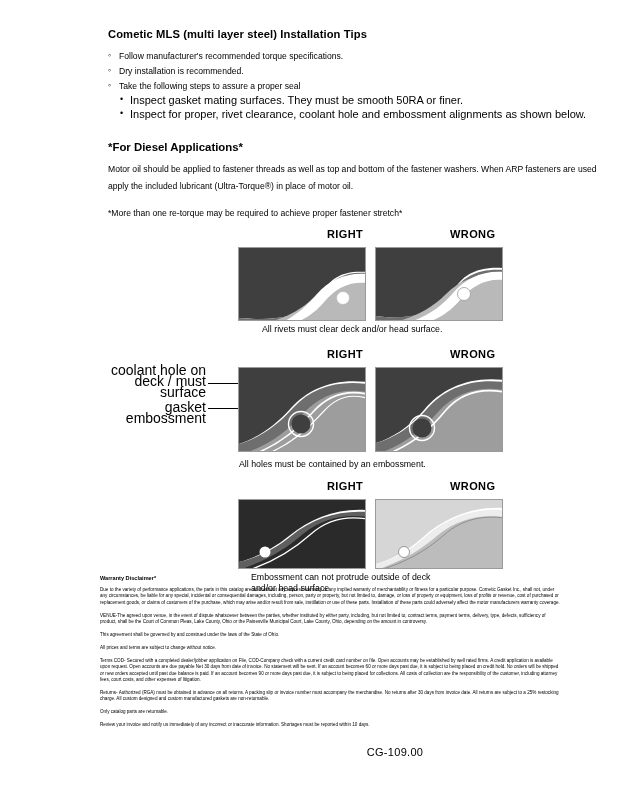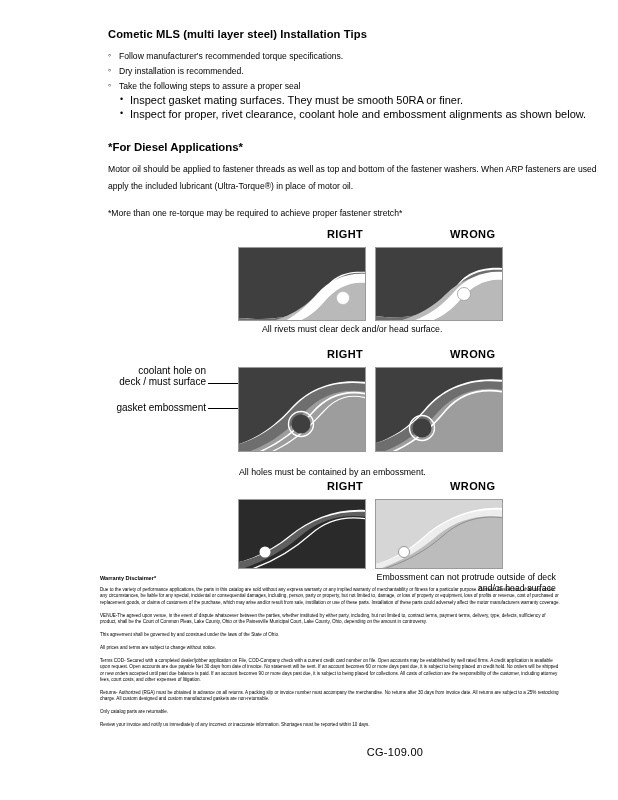--- a/index.html
+++ b/index.html
@@ -55,21 +55,21 @@
   .panel {
     position:absolute; background:#ffffff;
     border:1px solid #9a9a9a; overflow:hidden;
   }
   .caption {
     position:absolute; font-size:8.8px; line-height:11px; font-weight:normal;
   }
 
   
   .callout {
-    position:absolute; font-size:10px; text-align:right; line-height:11px;
+    position:absolute; font-size:14px; text-align:right; line-height:11px;
   }
   .leader { position:absolute; background:#000; height:1px; }
 
   
   .warranty { position:absolute; left:100px; top:575px; width:462px; }
   .warranty h3 { font-size:5.6px; font-weight:bold; margin:0 0 6px 0; }
   .warranty p {
     font-size:4.6px; line-height:6.4px; margin:0 0 6.5px 0;
     text-align:left;
   }
@@ -172,21 +172,21 @@
           <rect x="0" y="0" width="128" height="85" fill="#ffffff"></rect>
           <path d="M0,0 L128,0 L128,12 C94,8 66,20 48,42 C32,60 16,70 0,75 Z" fill="#3f3f3f"></path>
           <path d="M0,75 C18,70 34,60 50,42 C68,20 96,10 128,14 L128,85 L0,85 Z" fill="#6e6e6e"></path>
           <path d="M4,85 C26,77 46,63 62,44 C80,24 104,18 128,22 L128,85 Z" fill="#9d9d9d"></path>
           <path d="M14,85 C36,76 54,62 70,42 C86,24 106,20 128,24" fill="none" stroke="#ffffff" stroke-width="1.6"></path>
           <circle cx="46" cy="60" r="9.5" fill="#3f3f3f"></circle>
           <circle cx="46" cy="60" r="12.5" fill="none" stroke="#ffffff" stroke-width="1.4"></circle>
         </svg>
       </div>
 
-      <div class="caption" style="left:239px; top:119px; width:320px;">All holes must be contained by an embossment.</div>
+      <div class="caption" style="left:239px; top:111px; width:320px;">All holes must be contained by an embossment.</div>
     </div>
 
     <div class="figrow" style="height:110px; margin-top:22px;">
       <div class="figlabel" style="left:283px; top:0px;">RIGHT</div>
       <div class="figlabel" style="left:406px; top:0px;">WRONG</div>
 
       <div class="panel" style="left:238px; top:19px; width:128px; height:70px;">
         <svg width="128" height="70" viewBox="0 0 128 70">
           <rect x="0" y="0" width="128" height="70" fill="#ffffff"></rect>
           <path d="M0,0 L128,0 L128,10 C98,8 72,18 50,36 C34,49 16,58 0,62 Z" fill="#2a2a2a"></path>
@@ -201,21 +201,21 @@
         <svg width="128" height="70" viewBox="0 0 128 70">
           <rect x="0" y="0" width="128" height="70" fill="#ffffff"></rect>
           <path d="M0,0 L128,0 L128,8 C96,6 68,18 46,38 C30,52 14,60 0,64 Z" fill="#d6d6d6"></path>
           <path d="M0,64 C16,60 32,52 48,38 C70,18 98,8 128,10 L128,70 L0,70 Z" fill="#ededed"></path>
           <path d="M0,70 C22,63 44,51 62,35 C82,19 104,14 128,17 L128,70 Z" fill="#bcbcbc"></path>
           <path d="M4,70 C28,63 50,51 68,35 C86,19 108,15 128,18" fill="none" stroke="#8f8f8f" stroke-width="1"></path>
           <circle cx="28" cy="52" r="5.5" fill="#ffffff" stroke="#8f8f8f" stroke-width="0.9"></circle>
         </svg>
       </div>
 
-      <div class="caption" style="left:226px; top:92px; width:330px;text-align:right;">
+      <div class="caption" style="left:251px; top:92px; width:330px;">
         <span>Embossment can not protrude outside of deck</span><br>
         <span>and/or head surface</span>
       </div>
     </div>
   </div>
 
   <div class="warranty">
     <h3>Warranty Disclaimer*</h3>
     <p>Due to the variety of performance applications, the parts in this catalog are sold without any express warranty or any implied warranty of merchantability or fitness for a particular purpose.  Cometic Gasket Inc., shall not, under any circumstances, be liable for any special, incidental or consequential damages, including, person, party or property, but not limited to, damage, or loss of property or equipment, loss of profits or revenue, cost of purchased or replacement goods, or claims of customers of the purchase, which may arise and/or result from sale, instillation or use of these parts.  Installation of these parts could adversely affect the motor manufacturers warranty coverage.</p>
     <p>VENUE-The agreed upon venue, in the event of dispute whatsoever between the parties, whether instituted by either party, including, but not limited to, contract terms, payment terms, delivery, type, defects, sufficiency of product, shall be the Court of Common Pleas, Lake County, Ohio or the Painesville Municipal Court, Lake County, Ohio, depending on the amount in controversy.</p>

